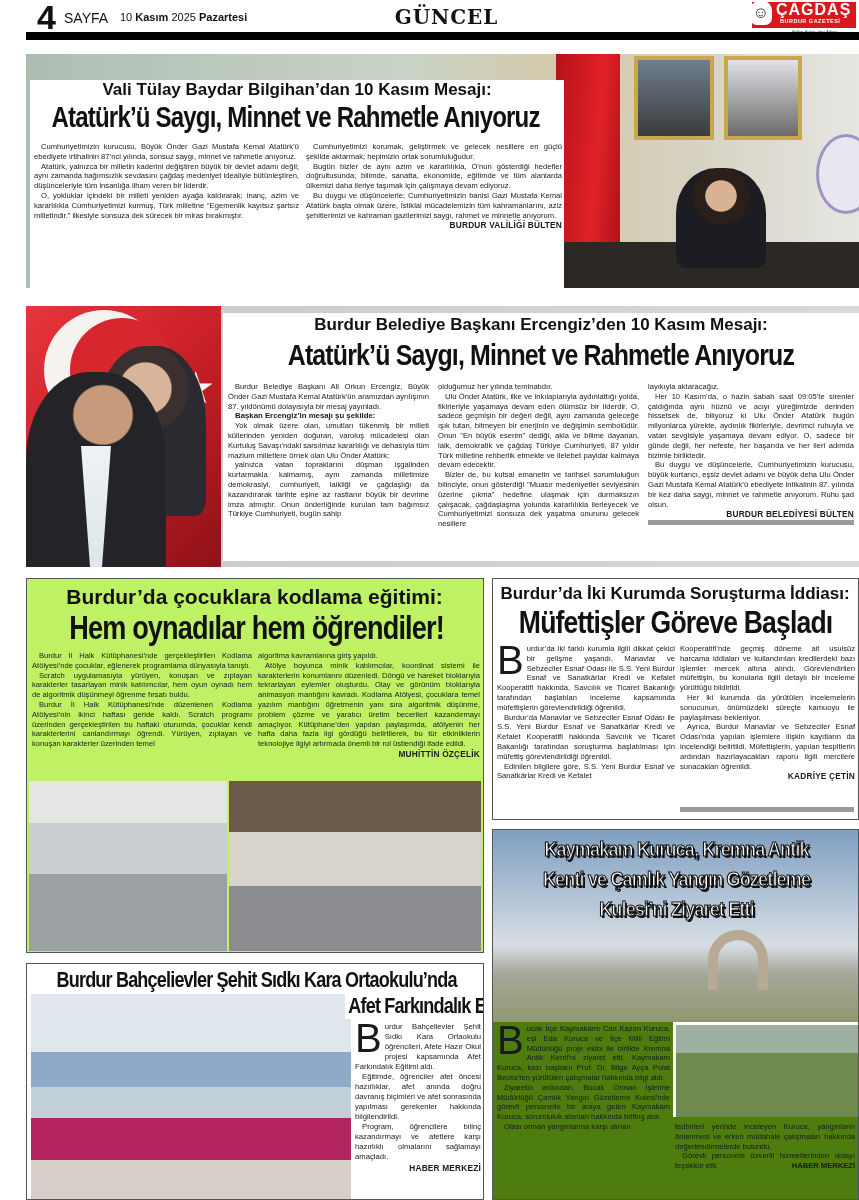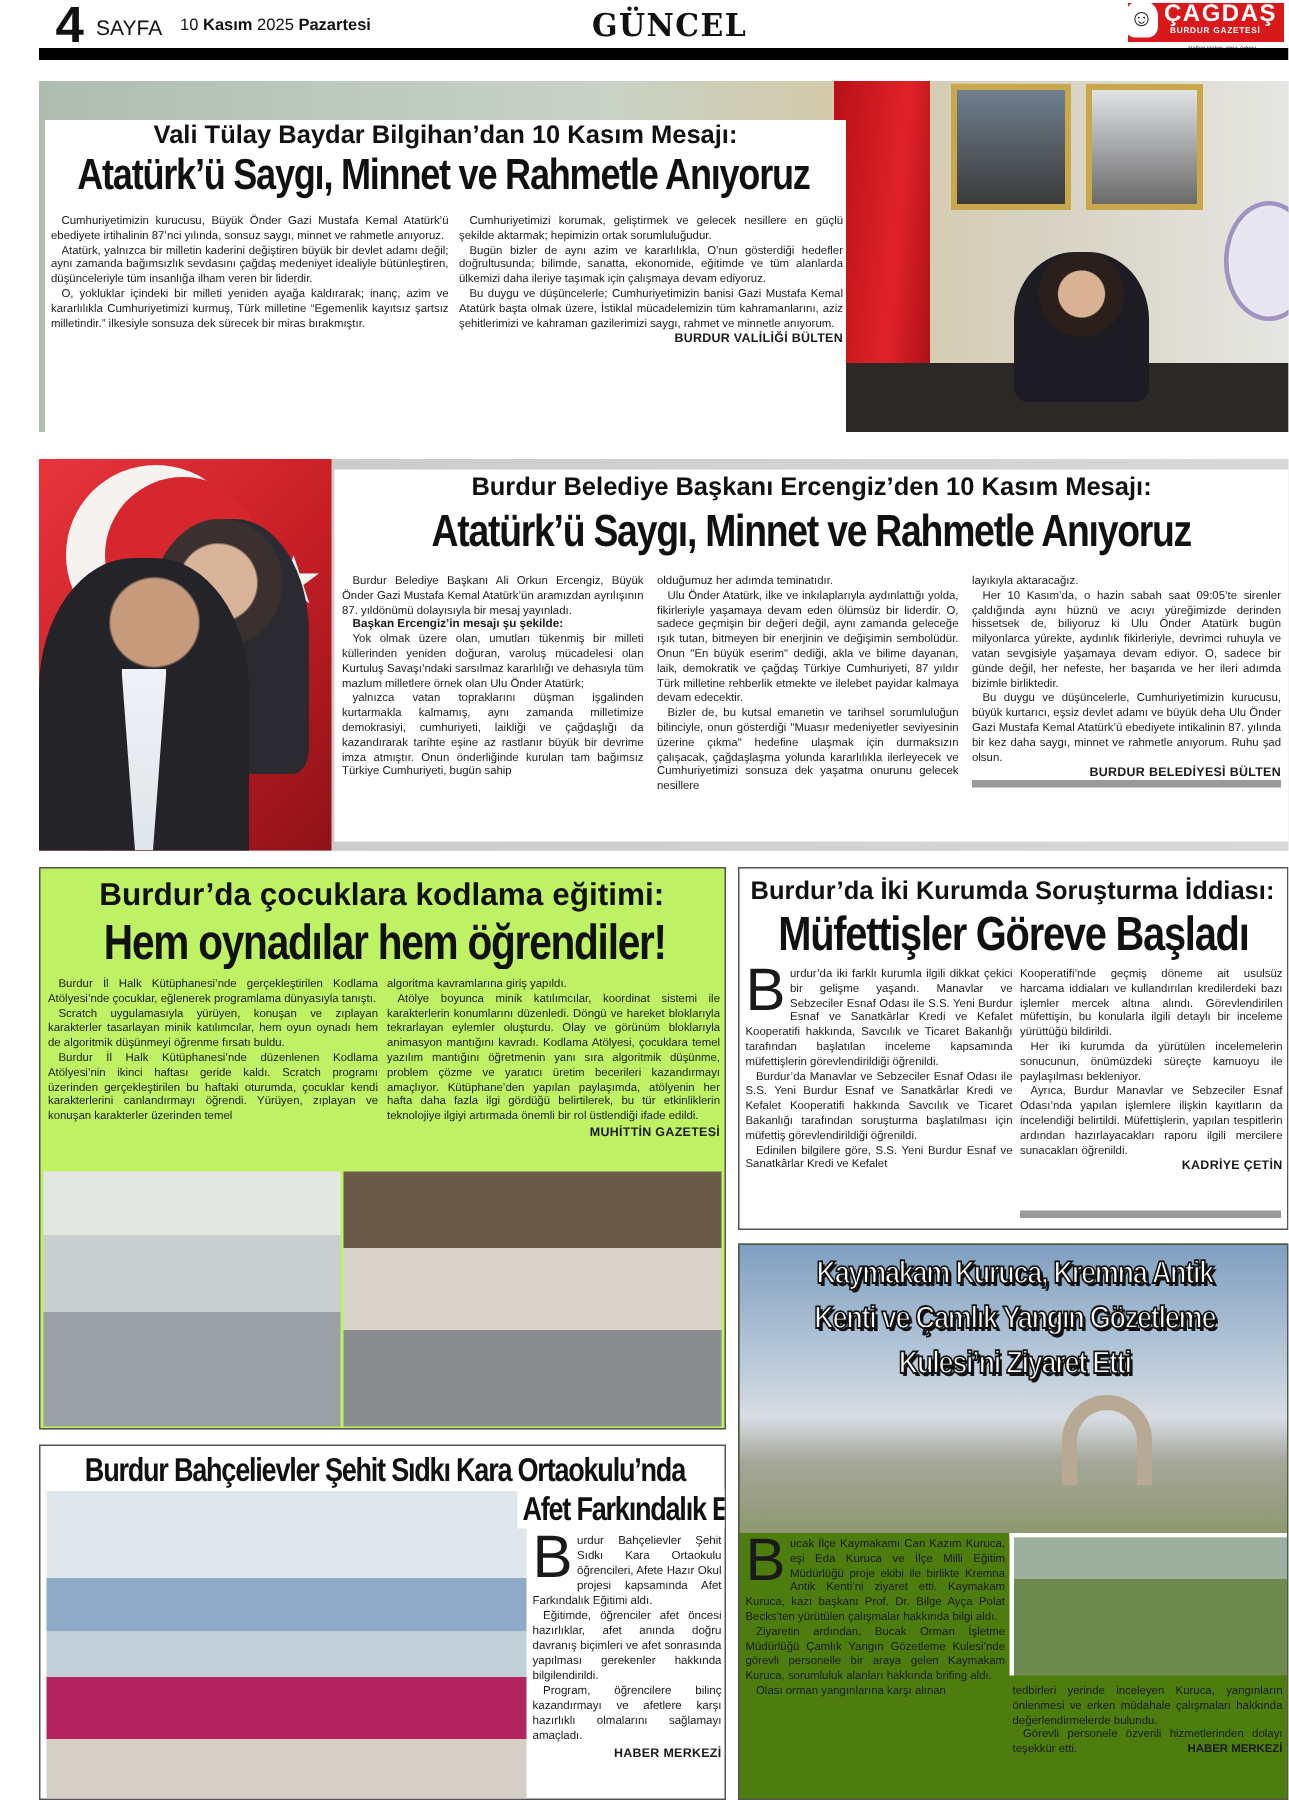--- a/index.html
+++ b/index.html
@@ -155,21 +155,21 @@
   <div class="textbox">
     <div class="kicker">Burdur Belediye Başkanı Ercengiz’den 10 Kasım Mesajı:</div>
     <h1 class="headline">Atatürk’ü Saygı, Minnet ve Rahmetle Anıyoruz</h1>
     <div class="col c1 body-text">
       <p>Burdur Belediye Başkanı Ali Orkun Ercengiz, Büyük Önder Gazi Mustafa Kemal Atatürk’ün aramızdan ayrılışının 87. yıldönümü dolayısıyla bir mesaj yayınladı.</p>
       <p class="sub">Başkan Ercengiz’in mesajı şu şekilde:</p>
       <p>Yok olmak üzere olan, umutları tükenmiş bir milleti küllerinden yeniden doğuran, varoluş mücadelesi olan Kurtuluş Savaşı’ndaki sarsılmaz kararlılığı ve dehasıyla tüm mazlum milletlere örnek olan Ulu Önder Atatürk;</p>
       <p>yalnızca vatan topraklarını düşman işgalinden kurtarmakla kalmamış, aynı zamanda milletimize demokrasiyi, cumhuriyeti, laikliği ve çağdaşlığı da kazandırarak tarihte eşine az rastlanır büyük bir devrime imza atmıştır. Onun önderliğinde kurulan tam bağımsız Türkiye Cumhuriyeti, bugün sahip</p>
     </div>
     <div class="col c2 body-text">
-      <p style="text-indent:0">olduğumuz her adımda teminatıdır.</p>
+      <p style="text-indent:0">olduğumuz her yılında teminatıdır.</p>
       <p>Ulu Önder Atatürk, ilke ve inkılaplarıyla aydınlattığı yolda, fikirleriyle yaşamaya devam eden ölümsüz bir liderdir. O, sadece geçmişin bir değeri değil, aynı zamanda geleceğe ışık tutan, bitmeyen bir enerjinin ve değişimin sembolüdür. Onun "En büyük eserim" dediği, akla ve bilime dayanan, laik, demokratik ve çağdaş Türkiye Cumhuriyeti, 87 yıldır Türk milletine rehberlik etmekte ve ilelebet payidar kalmaya devam edecektir.</p>
       <p>Bizler de, bu kutsal emanetin ve tarihsel sorumluluğun bilinciyle, onun gösterdiği "Muasır medeniyetler seviyesinin üzerine çıkma" hedefine ulaşmak için durmaksızın çalışacak, çağdaşlaşma yolunda kararlılıkla ilerleyecek ve Cumhuriyetimizi sonsuza dek yaşatma onurunu gelecek nesillere</p>
     </div>
     <div class="col c3 body-text">
       <p style="text-indent:0">layıkıyla aktaracağız.</p>
       <p>Her 10 Kasım’da, o hazin sabah saat 09:05’te sirenler çaldığında aynı hüznü ve acıyı yüreğimizde derinden hissetsek de, biliyoruz ki Ulu Önder Atatürk bugün milyonlarca yürekte, aydınlık fikirleriyle, devrimci ruhuyla ve vatan sevgisiyle yaşamaya devam ediyor. O, sadece bir günde değil, her nefeste, her başarıda ve her ileri adımda bizimle birliktedir.</p>
       <p>Bu duygu ve düşüncelerle, Cumhuriyetimizin kurucusu, büyük kurtarıcı, eşsiz devlet adamı ve büyük deha Ulu Önder Gazi Mustafa Kemal Atatürk’ü ebediyete intikalinin 87. yılında bir kez daha saygı, minnet ve rahmetle anıyorum. Ruhu şad olsun.</p>
       <div class="byline">BURDUR BELEDİYESİ BÜLTEN</div>
       <div class="grey-bar"></div>
     </div>
@@ -180,21 +180,21 @@
   <div class="kicker">Burdur’da çocuklara kodlama eğitimi:</div>
   <h1 class="headline">Hem oynadılar hem öğrendiler!</h1>
   <div class="col1 body-text">
     <p>Burdur İl Halk Kütüphanesi’nde gerçekleştirilen Kodlama Atölyesi’nde çocuklar, eğlenerek programlama dünyasıyla tanıştı.</p>
     <p>Scratch uygulamasıyla yürüyen, konuşan ve zıplayan karakterler tasarlayan minik katılımcılar, hem oyun oynadı hem de algoritmik düşünmeyi öğrenme fırsatı buldu.</p>
     <p>Burdur İl Halk Kütüphanesi’nde düzenlenen Kodlama Atölyesi’nin ikinci haftası geride kaldı. Scratch programı üzerinden gerçekleştirilen bu haftaki oturumda, çocuklar kendi karakterlerini canlandırmayı öğrendi. Yürüyen, zıplayan ve konuşan karakterler üzerinden temel</p>
   </div>
   <div class="col2 body-text">
     <p style="text-indent:0">algoritma kavramlarına giriş yapıldı.</p>
     <p>Atölye boyunca minik katılımcılar, koordinat sistemi ile karakterlerin konumlarını düzenledi. Döngü ve hareket bloklarıyla tekrarlayan eylemler oluşturdu. Olay ve görünüm bloklarıyla animasyon mantığını kavradı. Kodlama Atölyesi, çocuklara temel yazılım mantığını öğretmenin yanı sıra algoritmik düşünme, problem çözme ve yaratıcı üretim becerileri kazandırmayı amaçlıyor. Kütüphane’den yapılan paylaşımda, atölyenin her hafta daha fazla ilgi gördüğü belirtilerek, bu tür etkinliklerin teknolojiye ilgiyi artırmada önemli bir rol üstlendiği ifade edildi.</p>
-    <div class="byline">MUHİTTİN GAZETESİ</div>
+    <div class="byline">MUHİTTİN ÖZÇELİK</div>
   </div>
   <div class="photo photo1"></div>
   <div class="photo photo2"></div>
 </section>
 
 <section id="a4">
   <div class="kicker">Burdur’da İki Kurumda Soruşturma İddiası:</div>
   <h1 class="headline">Müfettişler Göreve Başladı</h1>
   <div class="col1 body-text">
     <p style="text-indent:0"><span class="dropcap">B</span><span>urdur’da iki farklı kurumla ilgili dikkat çekici bir gelişme yaşandı. Manavlar ve Sebzeciler Esnaf Odası ile S.S. Yeni Burdur Esnaf ve Sanatkârlar Kredi ve Kefalet Kooperatifi hakkında, Savcılık ve Ticaret Bakanlığı tarafından başlatılan inceleme kapsamında müfettişlerin görevlendirildiği öğrenildi.</span></p>

